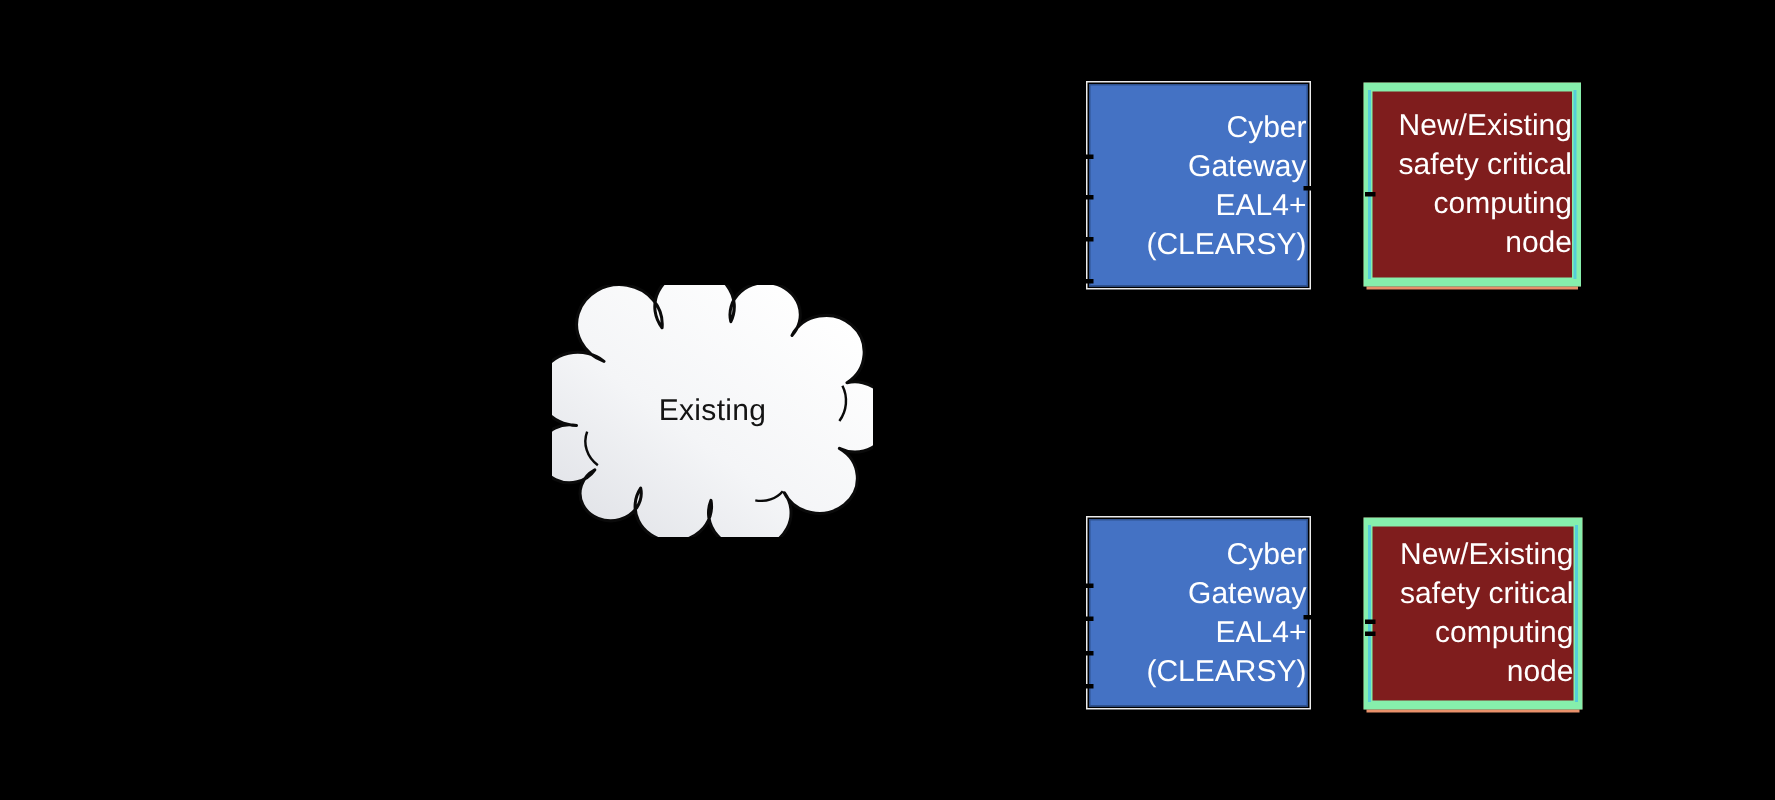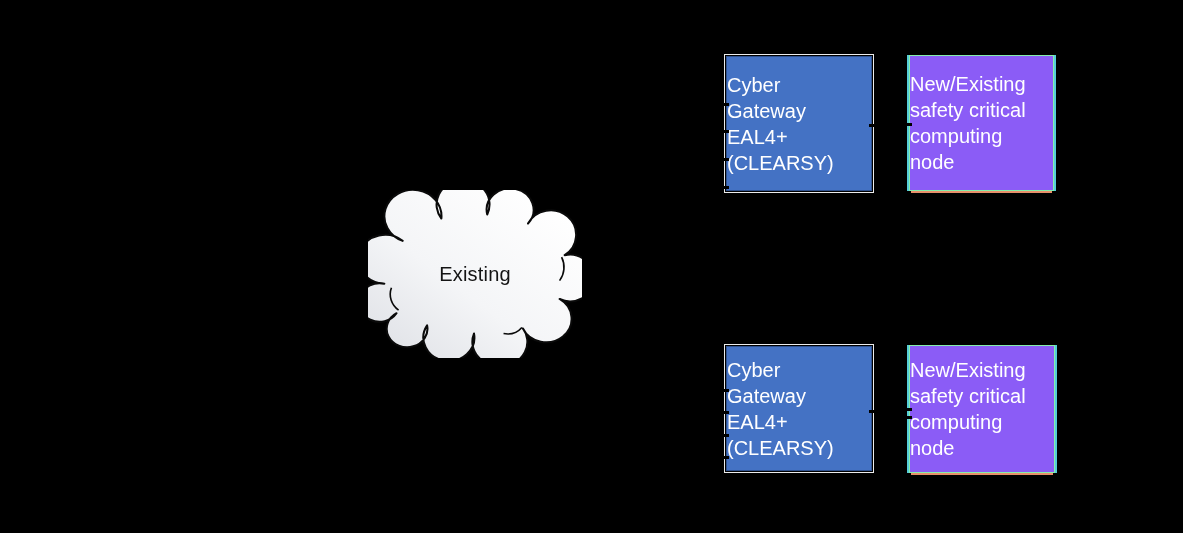--- a/index.html
+++ b/index.html
@@ -32,37 +32,37 @@
     letter-spacing: 0.2px;
   }
 
   
   .box {
     position: absolute;
     box-sizing: border-box;
     display: flex;
     flex-direction: column;
     justify-content: center;
-    align-items: flex-start;
+    align-items: flex-end;
     text-align: center;
     color: #ffffff;
     font-size: 20px;
   }
   .box span { display: block; line-height: 26px; white-space: nowrap; }
 
   .box.blue {
     background: #4472C4;
     border: 1px solid #2F528F;
     outline: 1px solid #ececec;   
     outline-offset: 1px;
   }
 
   .box.orange {
-    background: #8b5cf6;
-    border: 1px solid #86efac;
+    background: #7f1d1d;
+    border: 6px solid #86efac;
     box-shadow: 0 4px 0 -2px #E8906A;  
   }
   
   .box.orange::before,
   .box.orange::after {
     content: "";
     position: absolute;
     top: -1px;
     bottom: -1px;
     width: 2px;

